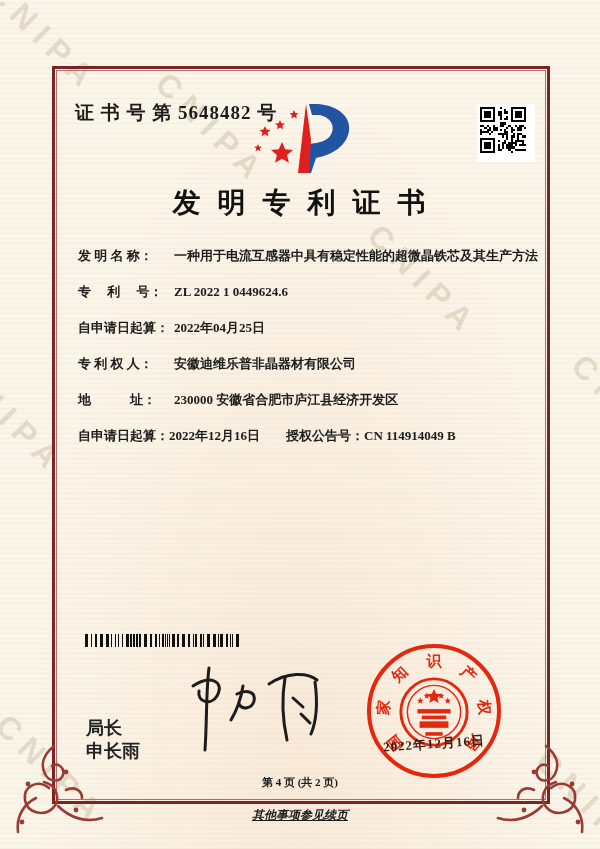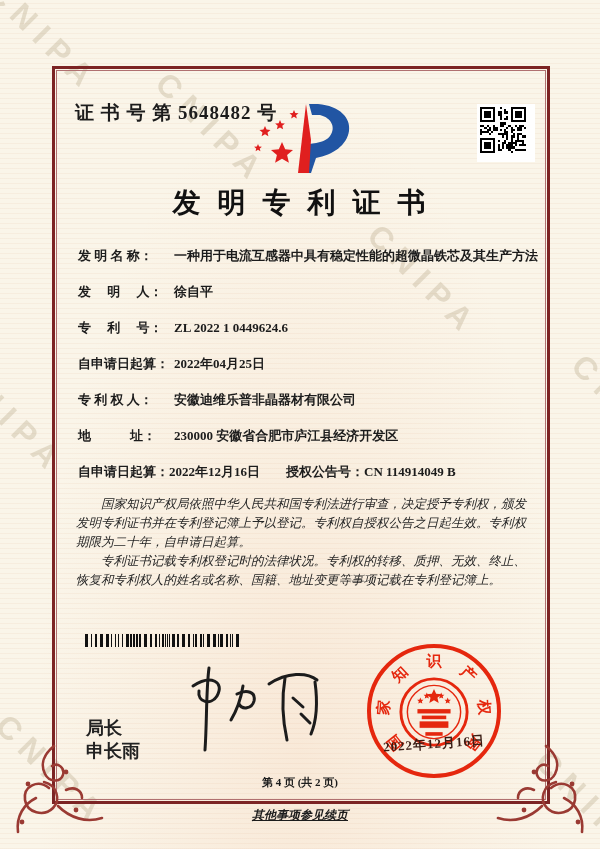--- a/index.html
+++ b/index.html
@@ -216,43 +216,36 @@
       </svg>
   </div>
 
   <div class="title">发明专利证书</div>
 
   <div class="fields">
     <div class="frow">
       <span class="lbl">发 明 名 称：</span><span>一种用于电流互感器中具有稳定性能的超微晶铁芯及其生产方法</span>
     </div>
     <div class="frow">
-      <span class="lbl">发　 明　 人：</span><span>徐自平</span>
-    </div>
-    <div class="frow">
       <span class="lbl">专　 利　 号：</span><span>ZL 2022 1 0449624.6</span>
     </div>
     <div class="frow">
       <span class="lbl">自申请日起算：</span><span>2022年04月25日</span>
     </div>
     <div class="frow">
       <span class="lbl">专 利 权 人：</span><span>安徽迪维乐普非晶器材有限公司</span>
     </div>
     <div class="frow">
       <span class="lbl">地　　　址：</span><span>230000 安徽省合肥市庐江县经济开发区</span>
     </div>
     <div class="frow">
       <span>自申请日起算：</span><span>2022年12月16日</span><span class="grant-pair2">授权公告号：</span><span>CN 114914049 B</span>
     </div>
   </div>
 
-  <div class="body-text">
-    <p>国家知识产权局依照中华人民共和国专利法进行审查，决定授予专利权，颁发发明专利证书并在专利登记簿上予以登记。专利权自授权公告之日起生效。专利权期限为二十年，自申请日起算。</p>
-    <p>专利证书记载专利权登记时的法律状况。专利权的转移、质押、无效、终止、恢复和专利权人的姓名或名称、国籍、地址变更等事项记载在专利登记簿上。</p>
-  </div>
 
   <div class="barcode">
     <svg width="155" height="13">
         <rect x="0" y="0" width="3" height="13" fill="#111"></rect>
         <rect x="6" y="0" width="1" height="13" fill="#111"></rect>
         <rect x="10" y="0" width="2" height="13" fill="#111"></rect>
         <rect x="15" y="0" width="3" height="13" fill="#111"></rect>
         <rect x="21" y="0" width="3" height="13" fill="#111"></rect>
         <rect x="26" y="0" width="1" height="13" fill="#111"></rect>
         <rect x="30" y="0" width="1" height="13" fill="#111"></rect>

